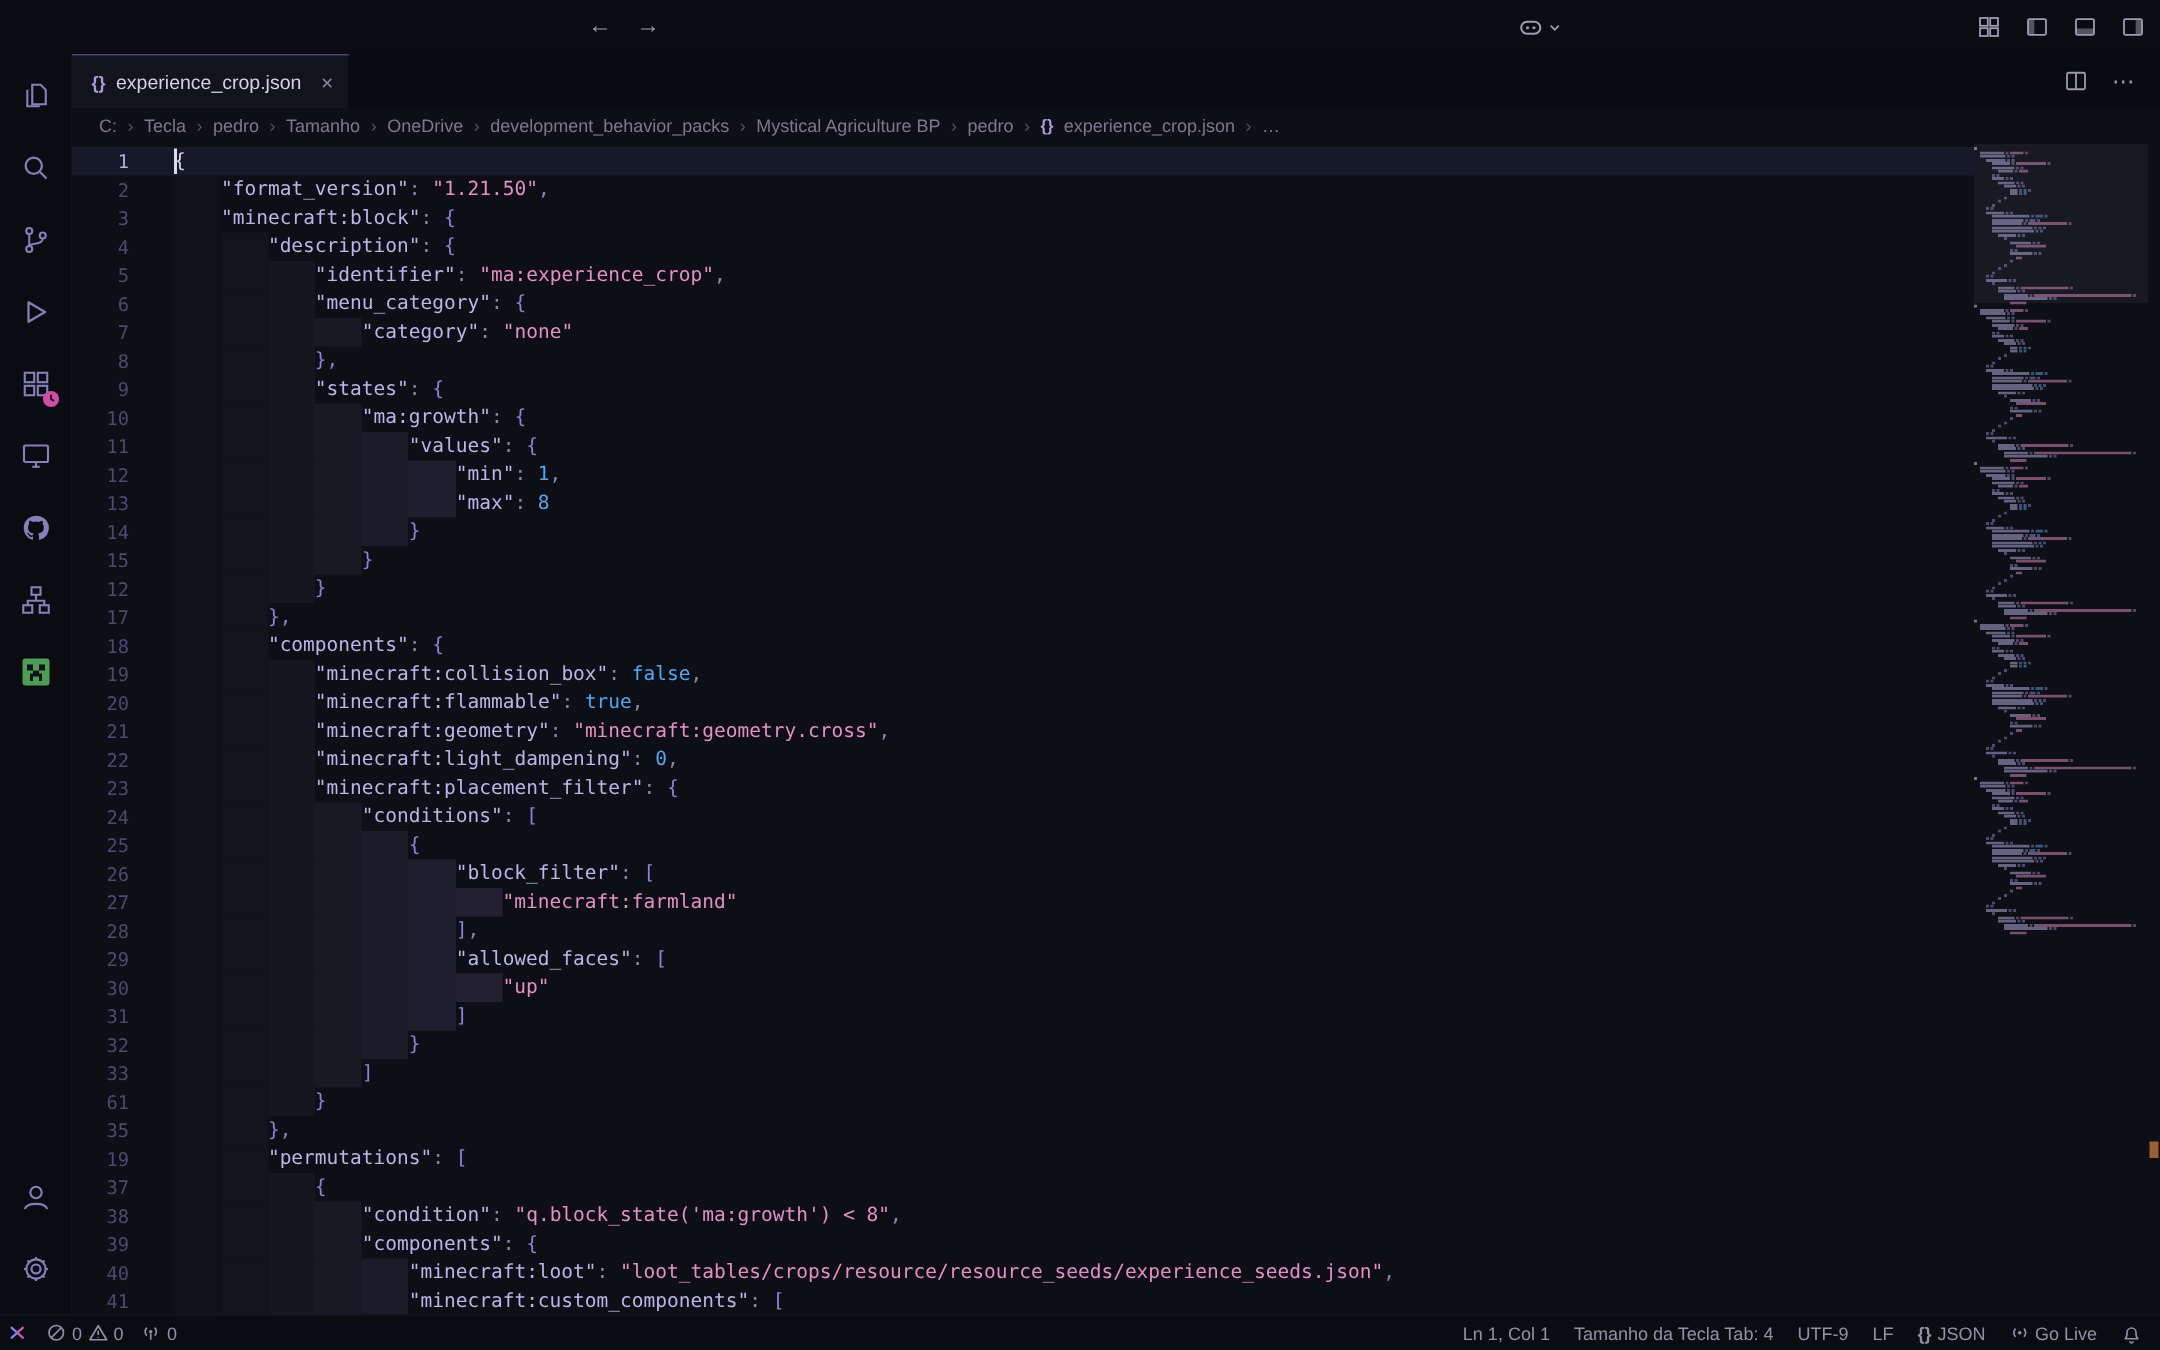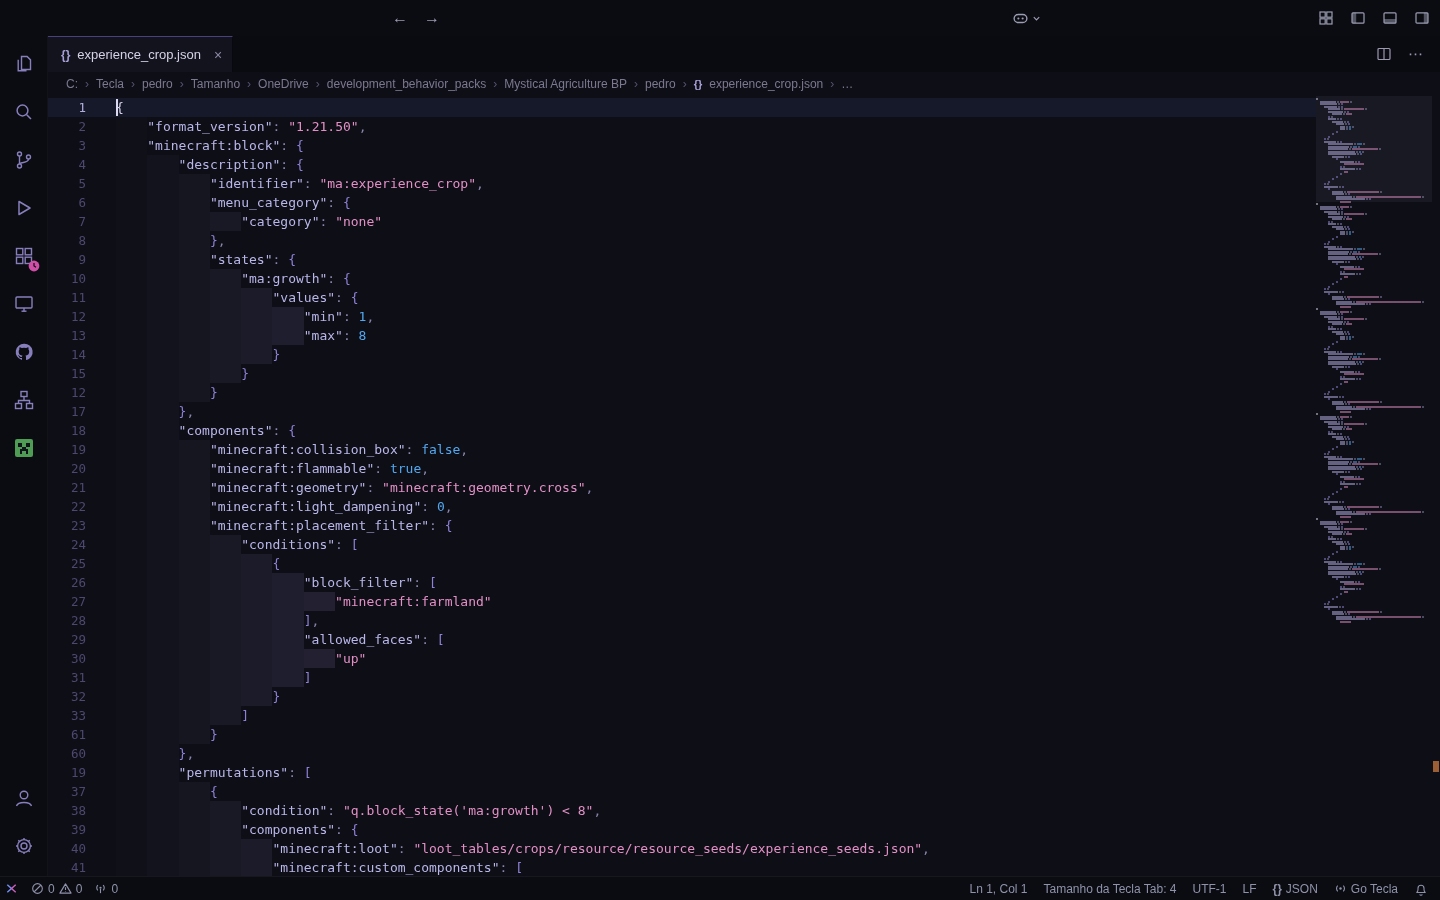--- a/index.html
+++ b/index.html
@@ -264,21 +264,21 @@
             <div class="line"><span class="ln">25</span><span class="code"><span class="ind" style="background: rgba(160, 152, 220, 0.02);"></span><span class="ind" style="background: rgba(160, 152, 220, 0.04);"></span><span class="ind" style="background: rgba(160, 152, 220, 0.06);"></span><span class="ind" style="background: rgba(160, 152, 220, 0.08);"></span><span class="ind" style="background: rgba(160, 152, 220, 0.1);"></span><span style="color: rgb(141, 130, 216);">{</span></span></div>
             <div class="line"><span class="ln">26</span><span class="code"><span class="ind" style="background: rgba(160, 152, 220, 0.02);"></span><span class="ind" style="background: rgba(160, 152, 220, 0.04);"></span><span class="ind" style="background: rgba(160, 152, 220, 0.06);"></span><span class="ind" style="background: rgba(160, 152, 220, 0.08);"></span><span class="ind" style="background: rgba(160, 152, 220, 0.1);"></span><span class="ind" style="background: rgba(160, 152, 220, 0.12);"></span><span style="color: rgb(185, 182, 234);">"block_filter"</span><span style="color: rgb(138, 133, 174);">: </span><span style="color: rgb(141, 130, 216);">[</span></span></div>
             <div class="line"><span class="ln">27</span><span class="code"><span class="ind" style="background: rgba(160, 152, 220, 0.02);"></span><span class="ind" style="background: rgba(160, 152, 220, 0.04);"></span><span class="ind" style="background: rgba(160, 152, 220, 0.06);"></span><span class="ind" style="background: rgba(160, 152, 220, 0.08);"></span><span class="ind" style="background: rgba(160, 152, 220, 0.1);"></span><span class="ind" style="background: rgba(160, 152, 220, 0.12);"></span><span class="ind" style="background: rgba(160, 152, 220, 0.14);"></span><span style="color: rgb(227, 144, 198);">"minecraft:farmland"</span></span></div>
             <div class="line"><span class="ln">28</span><span class="code"><span class="ind" style="background: rgba(160, 152, 220, 0.02);"></span><span class="ind" style="background: rgba(160, 152, 220, 0.04);"></span><span class="ind" style="background: rgba(160, 152, 220, 0.06);"></span><span class="ind" style="background: rgba(160, 152, 220, 0.08);"></span><span class="ind" style="background: rgba(160, 152, 220, 0.1);"></span><span class="ind" style="background: rgba(160, 152, 220, 0.12);"></span><span style="color: rgb(141, 130, 216);">]</span><span style="color: rgb(138, 133, 174);">,</span></span></div>
             <div class="line"><span class="ln">29</span><span class="code"><span class="ind" style="background: rgba(160, 152, 220, 0.02);"></span><span class="ind" style="background: rgba(160, 152, 220, 0.04);"></span><span class="ind" style="background: rgba(160, 152, 220, 0.06);"></span><span class="ind" style="background: rgba(160, 152, 220, 0.08);"></span><span class="ind" style="background: rgba(160, 152, 220, 0.1);"></span><span class="ind" style="background: rgba(160, 152, 220, 0.12);"></span><span style="color: rgb(185, 182, 234);">"allowed_faces"</span><span style="color: rgb(138, 133, 174);">: </span><span style="color: rgb(141, 130, 216);">[</span></span></div>
             <div class="line"><span class="ln">30</span><span class="code"><span class="ind" style="background: rgba(160, 152, 220, 0.02);"></span><span class="ind" style="background: rgba(160, 152, 220, 0.04);"></span><span class="ind" style="background: rgba(160, 152, 220, 0.06);"></span><span class="ind" style="background: rgba(160, 152, 220, 0.08);"></span><span class="ind" style="background: rgba(160, 152, 220, 0.1);"></span><span class="ind" style="background: rgba(160, 152, 220, 0.12);"></span><span class="ind" style="background: rgba(160, 152, 220, 0.14);"></span><span style="color: rgb(227, 144, 198);">"up"</span></span></div>
             <div class="line"><span class="ln">31</span><span class="code"><span class="ind" style="background: rgba(160, 152, 220, 0.02);"></span><span class="ind" style="background: rgba(160, 152, 220, 0.04);"></span><span class="ind" style="background: rgba(160, 152, 220, 0.06);"></span><span class="ind" style="background: rgba(160, 152, 220, 0.08);"></span><span class="ind" style="background: rgba(160, 152, 220, 0.1);"></span><span class="ind" style="background: rgba(160, 152, 220, 0.12);"></span><span style="color: rgb(141, 130, 216);">]</span></span></div>
             <div class="line"><span class="ln">32</span><span class="code"><span class="ind" style="background: rgba(160, 152, 220, 0.02);"></span><span class="ind" style="background: rgba(160, 152, 220, 0.04);"></span><span class="ind" style="background: rgba(160, 152, 220, 0.06);"></span><span class="ind" style="background: rgba(160, 152, 220, 0.08);"></span><span class="ind" style="background: rgba(160, 152, 220, 0.1);"></span><span style="color: rgb(141, 130, 216);">}</span></span></div>
             <div class="line"><span class="ln">33</span><span class="code"><span class="ind" style="background: rgba(160, 152, 220, 0.02);"></span><span class="ind" style="background: rgba(160, 152, 220, 0.04);"></span><span class="ind" style="background: rgba(160, 152, 220, 0.06);"></span><span class="ind" style="background: rgba(160, 152, 220, 0.08);"></span><span style="color: rgb(141, 130, 216);">]</span></span></div>
             <div class="line"><span class="ln">61</span><span class="code"><span class="ind" style="background: rgba(160, 152, 220, 0.02);"></span><span class="ind" style="background: rgba(160, 152, 220, 0.04);"></span><span class="ind" style="background: rgba(160, 152, 220, 0.06);"></span><span style="color: rgb(141, 130, 216);">}</span></span></div>
-            <div class="line"><span class="ln">60</span><span class="code"><span class="ind" style="background: rgba(160, 152, 220, 0.02);"></span><span class="ind" style="background: rgba(160, 152, 220, 0.04);"></span><span style="color: rgb(141, 130, 216);">}</span><span style="color: rgb(138, 133, 174);">,</span></span></div>
+            <div class="line"><span class="ln">35</span><span class="code"><span class="ind" style="background: rgba(160, 152, 220, 0.02);"></span><span class="ind" style="background: rgba(160, 152, 220, 0.04);"></span><span style="color: rgb(141, 130, 216);">}</span><span style="color: rgb(138, 133, 174);">,</span></span></div>
             <div class="line"><span class="ln">19</span><span class="code"><span class="ind" style="background: rgba(160, 152, 220, 0.02);"></span><span class="ind" style="background: rgba(160, 152, 220, 0.04);"></span><span style="color: rgb(185, 182, 234);">"permutations"</span><span style="color: rgb(138, 133, 174);">: </span><span style="color: rgb(141, 130, 216);">[</span></span></div>
             <div class="line"><span class="ln">37</span><span class="code"><span class="ind" style="background: rgba(160, 152, 220, 0.02);"></span><span class="ind" style="background: rgba(160, 152, 220, 0.04);"></span><span class="ind" style="background: rgba(160, 152, 220, 0.06);"></span><span style="color: rgb(141, 130, 216);">{</span></span></div>
             <div class="line"><span class="ln">38</span><span class="code"><span class="ind" style="background: rgba(160, 152, 220, 0.02);"></span><span class="ind" style="background: rgba(160, 152, 220, 0.04);"></span><span class="ind" style="background: rgba(160, 152, 220, 0.06);"></span><span class="ind" style="background: rgba(160, 152, 220, 0.08);"></span><span style="color: rgb(185, 182, 234);">"condition"</span><span style="color: rgb(138, 133, 174);">: </span><span style="color: rgb(227, 144, 198);">"q.block_state('ma:growth') &lt; 8"</span><span style="color: rgb(138, 133, 174);">,</span></span></div>
             <div class="line"><span class="ln">39</span><span class="code"><span class="ind" style="background: rgba(160, 152, 220, 0.02);"></span><span class="ind" style="background: rgba(160, 152, 220, 0.04);"></span><span class="ind" style="background: rgba(160, 152, 220, 0.06);"></span><span class="ind" style="background: rgba(160, 152, 220, 0.08);"></span><span style="color: rgb(185, 182, 234);">"components"</span><span style="color: rgb(138, 133, 174);">: </span><span style="color: rgb(141, 130, 216);">{</span></span></div>
             <div class="line"><span class="ln">40</span><span class="code"><span class="ind" style="background: rgba(160, 152, 220, 0.02);"></span><span class="ind" style="background: rgba(160, 152, 220, 0.04);"></span><span class="ind" style="background: rgba(160, 152, 220, 0.06);"></span><span class="ind" style="background: rgba(160, 152, 220, 0.08);"></span><span class="ind" style="background: rgba(160, 152, 220, 0.1);"></span><span style="color: rgb(185, 182, 234);">"minecraft:loot"</span><span style="color: rgb(138, 133, 174);">: </span><span style="color: rgb(227, 144, 198);">"loot_tables/crops/resource/resource_seeds/experience_seeds.json"</span><span style="color: rgb(138, 133, 174);">,</span></span></div>
             <div class="line"><span class="ln">41</span><span class="code"><span class="ind" style="background: rgba(160, 152, 220, 0.02);"></span><span class="ind" style="background: rgba(160, 152, 220, 0.04);"></span><span class="ind" style="background: rgba(160, 152, 220, 0.06);"></span><span class="ind" style="background: rgba(160, 152, 220, 0.08);"></span><span class="ind" style="background: rgba(160, 152, 220, 0.1);"></span><span style="color: rgb(185, 182, 234);">"minecraft:custom_components"</span><span style="color: rgb(138, 133, 174);">: </span><span style="color: rgb(141, 130, 216);">[</span></span></div>
           </div>
         <div class="minimap">
           <div>
               <div class="mm-row" style="padding-left: 0px;">
@@ -1261,32 +1261,32 @@
             <circle cx="7" cy="6.2" r="1.2" fill="#8f93aa" stroke="none"></circle>
             <path d="M7 7.5V12"></path>
             <path d="M4.2 9a3.8 3.8 0 0 1 0-5.6M9.8 3.4a3.8 3.8 0 0 1 0 5.6"></path>
           </svg>
         <span>0</span>
       </span>
     </div>
     <div class="sb-right">
       <span class="sb-item">Ln 1, Col 1</span>
       <span class="sb-item">Tamanho da Tecla Tab: 4</span>
-      <span class="sb-item">UTF-1</span>
+      <span class="sb-item">UTF-9</span>
       <span class="sb-item">LF</span>
       <span class="sb-item">
         <span class="json-glyph">{}</span>
         <span>JSON</span>
       </span>
       <span class="sb-item">
         <svg width="13" height="13" viewBox="0 0 14 14" fill="none" stroke="#8f93aa" stroke-width="1.2">
             <circle cx="7" cy="7" r="1.3" fill="#8f93aa" stroke="none"></circle>
             <path d="M4 10a4.2 4.2 0 0 1 0-6M10 4a4.2 4.2 0 0 1 0 6"></path>
           </svg>
-        <span>Go Tecla</span>
+        <span>Go Live</span>
       </span>
       <span class="sb-item">
         <svg width="14" height="14" viewBox="0 0 14 14" fill="none" stroke="#8f93aa" stroke-width="1.1" stroke-linejoin="round">
             <path d="M2.8 10.5h8.4c-.8-.8-1.2-1.5-1.2-3V6.3A3 3 0 0 0 7 3.3a3 3 0 0 0-3 3v1.2c0 1.5-.4 2.2-1.2 3z"></path>
             <path d="M5.9 12.2a1.1 1.1 0 0 0 2.2 0"></path>
           </svg>
       </span>
     </div>
   </div>
 </div>

